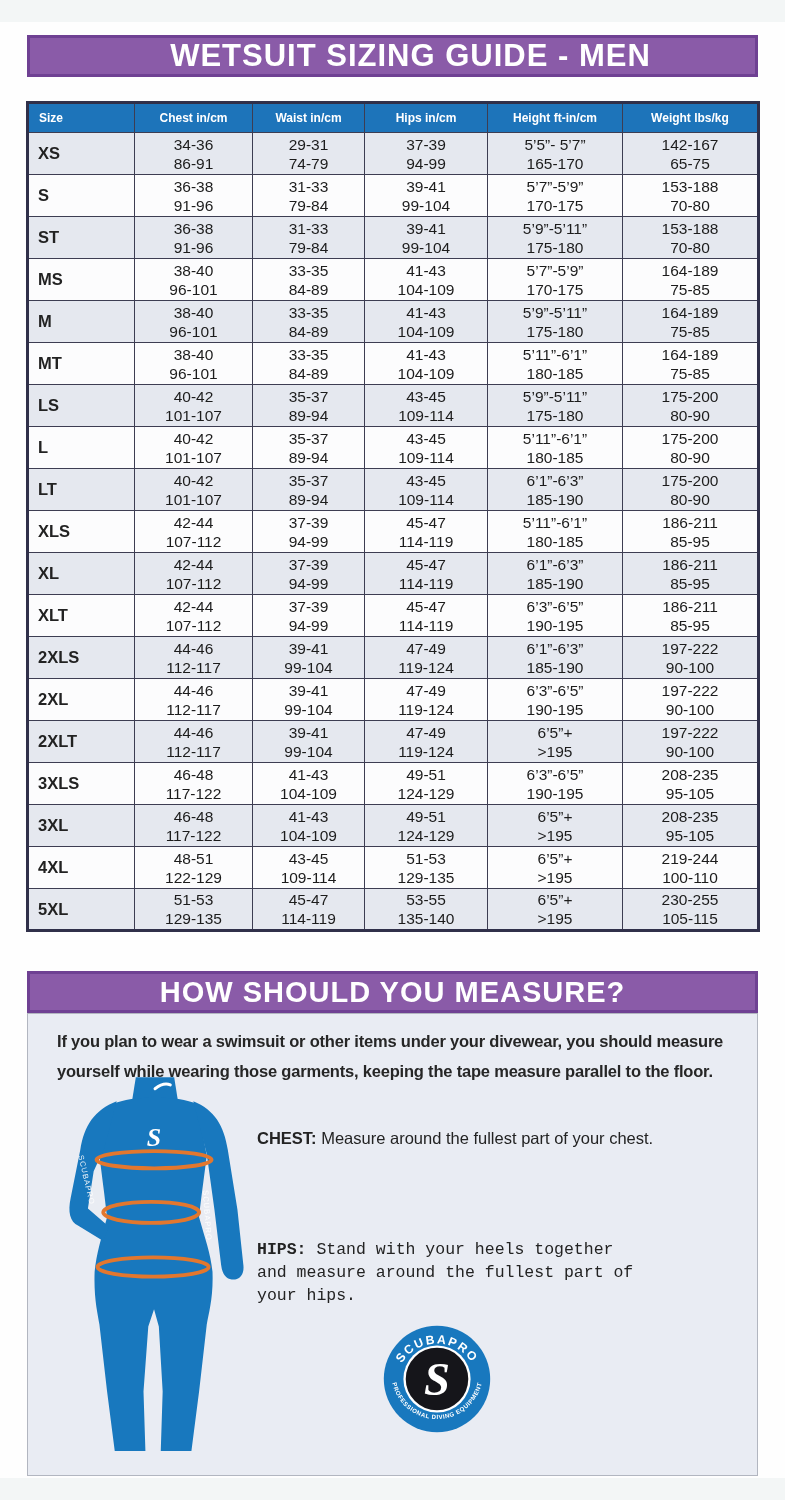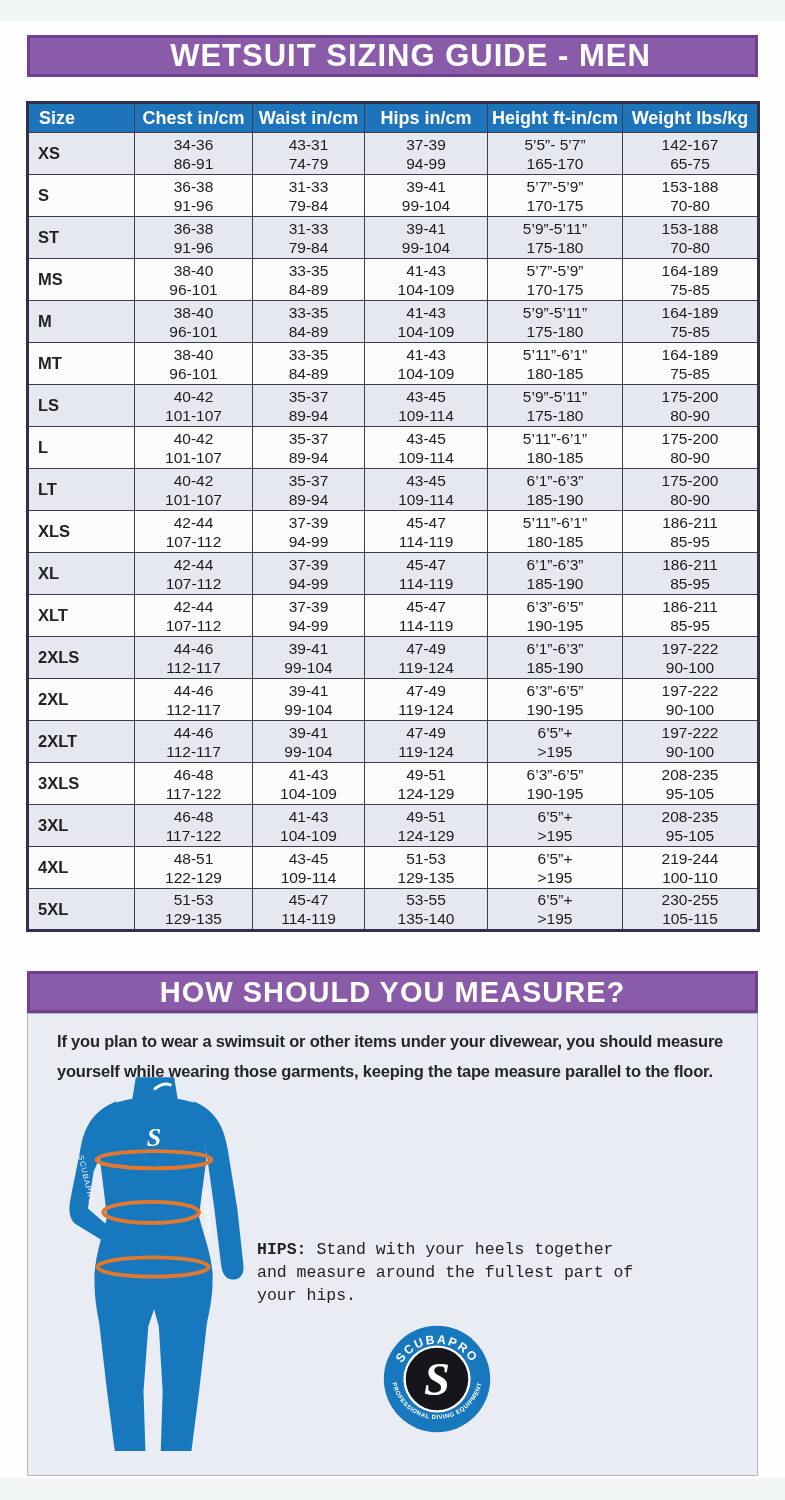--- a/index.html
+++ b/index.html
@@ -11,21 +11,21 @@
 
   .banner { position:absolute; left:27px; width:731px; background:#8a5ba8; border:3px solid #6f4193;
             color:#ffffff; font-weight:bold; text-align:center; letter-spacing:1px; }
   .banner.title { top:35px; height:42px; font-size:31px; line-height:36px;padding-left:36px; }
   .banner.measure { top:971px; height:42px; font-size:29px; line-height:36px; }
 
   table.size-table { position:absolute; left:26px; top:101px; width:731px;
                      border-collapse:collapse; table-layout:fixed; }
   table.size-table th, table.size-table td { border:1px solid #3d3d52; }
   table.size-table { border:3px solid #30304a; }
-  table.size-table th { background:#1d74ba; color:#ffffff; font-size:18px; font-weight:bold;
+  table.size-table th { background:#1d74ba; color:#ffffff; font-size:12px; font-weight:bold;
                         height:30px; text-align:center; }
   table.size-table th.size-col { text-align:left; padding-left:10px; }
   table.size-table td { height:42px; text-align:center; font-size:15.5px; color:#1c1c1c;
                         line-height:19px; vertical-align:middle; }
   table.size-table td.size-col { text-align:left; padding-left:9px; font-size:16.5px; color:#222;font-weight:bold; }
   tr.row-odd td { background:#e5e8ef; }
   tr.row-even td { background:#fcfcfd; }
 
   .measure-panel { position:absolute; left:27px; top:1013px; width:731px; height:463px;
                    background:#e9ecf3; border:1px solid #b2b6c0; }
@@ -68,21 +68,21 @@
         </tr>
     </thead>
     <tbody id="size-table-body">
         <tr class="row-odd">
           <td class="size-col">XS</td>
           <td>
             <div>34-36</div>
             <div>86-91</div>
           </td>
           <td>
-            <div>43-31</div>
+            <div>29-31</div>
             <div>74-79</div>
           </td>
           <td>
             <div>37-39</div>
             <div>94-99</div>
           </td>
           <td>
             <div>5’5”- 5’7”</div>
             <div>165-170</div>
           </td>
@@ -507,20 +507,23 @@
         </tr>
       </tbody>
   </table>
 
   <div class="banner measure">HOW SHOULD YOU MEASURE?</div>
 
   <div class="measure-panel"></div>
 
   <p class="intro-text">If you plan to wear a swimsuit or other items under your divewear, you should measure yourself while wearing those garments, keeping the tape measure parallel to the floor.</p>
 
+  <div class="instruction" id="chest-instruction">
+    <span class="label">CHEST:</span><span> Measure around the fullest part of your chest.</span>
+  </div>
   <div class="instruction" id="hips-instruction">
     <span class="label">HIPS:</span><span> Stand with your heels together and measure around the fullest part of your hips.</span>
   </div>
 
   <div class="figure-wrap">
     <svg width="230" height="398" viewBox="0 0 240 400">
       <g fill="#1878be">
 
         <path d="M100,2 L140,2 L144,27 L96,27 Z"></path>
 

